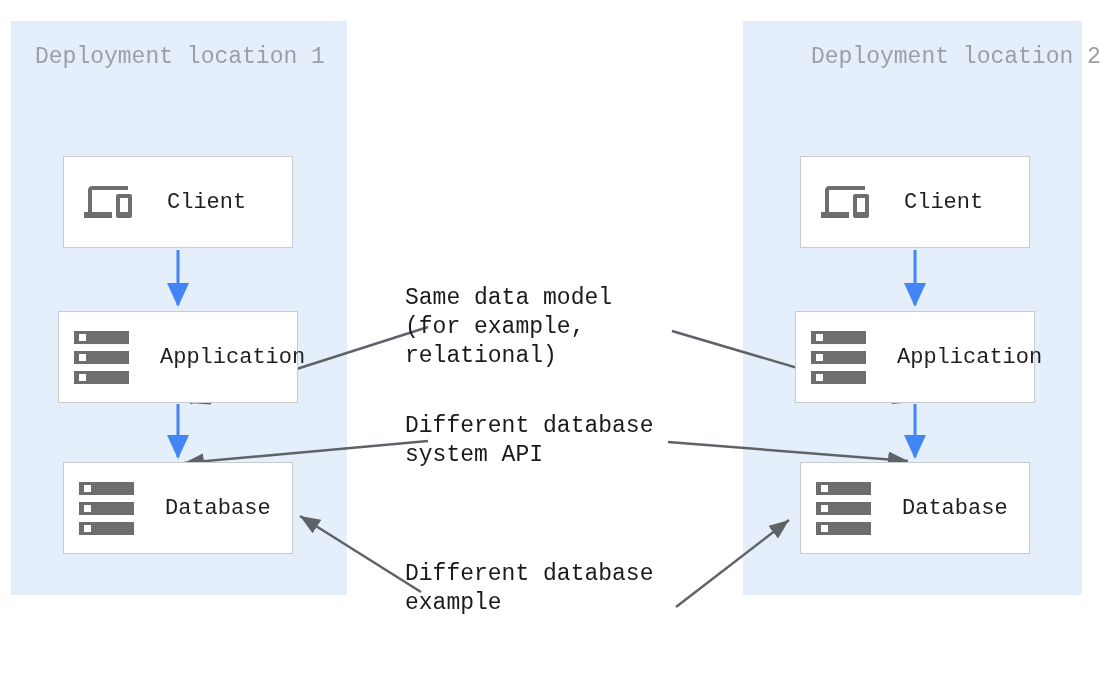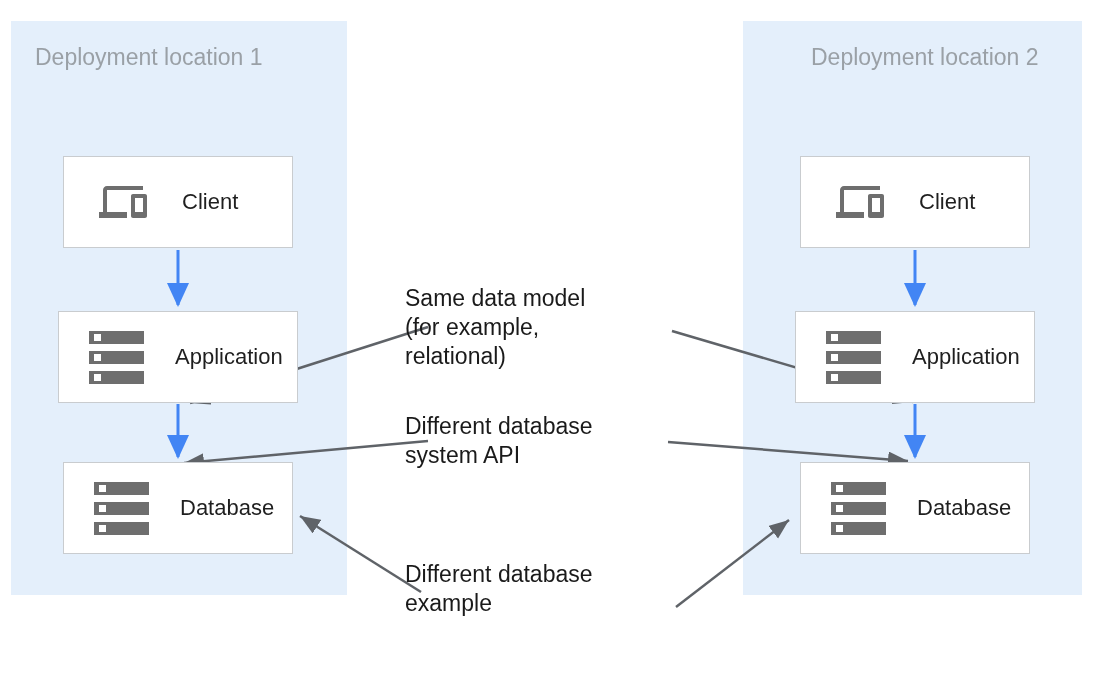--- a/index.html
+++ b/index.html
@@ -1,21 +1,21 @@
 <!DOCTYPE html>
 <html><head>
 <meta charset="utf-8">
 <style>
   html, body { margin: 0; padding: 0; background: #ffffff; }
   .canvas {
     position: relative;
     width: 1106px;
     height: 684px;
     background: #ffffff;
-    font-family: Liberation Sans, sans-serif;
+    font-family: Liberation Mono, monospace;
     overflow: hidden;
   }
   .panel {
     position: absolute;
     top: 21px;
     height: 574px;
     background: #e4effb;
   }
   .panel-title {
     position: absolute;
@@ -25,21 +25,21 @@
     white-space: nowrap;
   }
   .node {
     position: absolute;
     height: 92px;
     background: #ffffff;
     border: 1px solid #c9cccf;
     box-sizing: border-box;
     display: flex;
     align-items: center;
-    padding-left: 30px;
+    padding-left: 15px;
     gap: 30px;
   }
   .node-label {
     font-size: 22px;
     color: #1f1f1f;
     white-space: nowrap;
   }
   .annotation {
     position: absolute;
     width: 280px;

